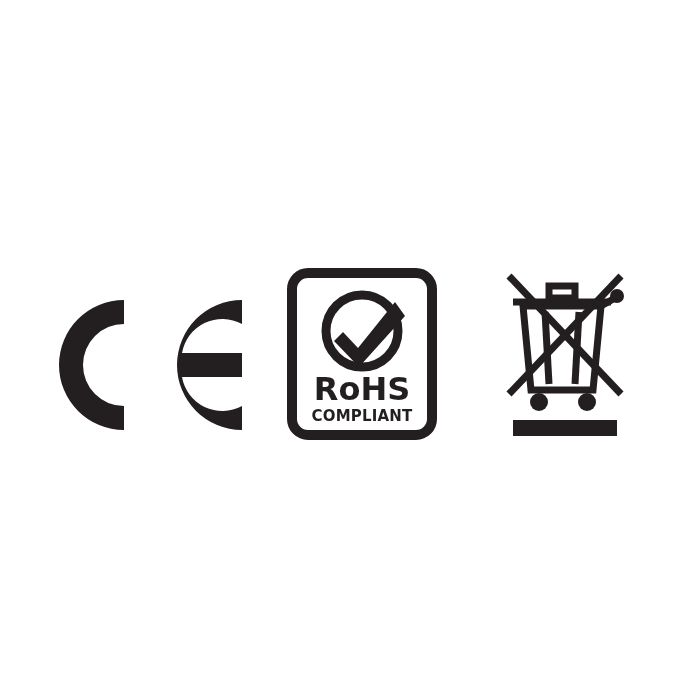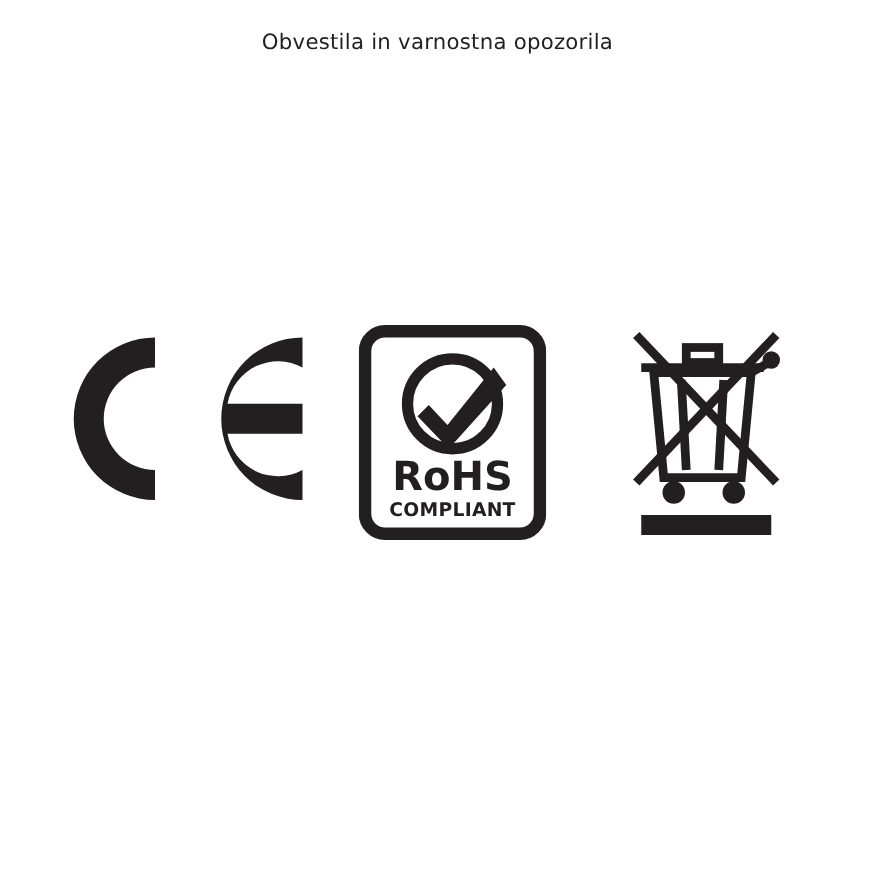--- a/index.html
+++ b/index.html
@@ -39,36 +39,35 @@
     width: 700px;
     height: 190px;
     display: flex;
     flex-direction: row;
     align-items: center;
     justify-content: center;
     gap: 0px;
   }
   .sym {
     display: flex;
-    align-items: flex-start;
+    align-items: flex-end;
     justify-content: center;
   }
   .sym-ce { width: 205px; height: 180px; }
   .sym-rohs { width: 170px; height: 180px; }
   .sym-weee { width: 170px; height: 180px; }
   .spacer-a { width: 22px; }
   .spacer-b { width: 34px; }
   svg { display: block; }
 </style>
 </head>
 <body>
 
 <div class="page">
 
-  <div class="page-title">Obvestila in varnostna opozorila</div>
 
   <div class="symbol-row">
 
     <div class="sym sym-ce">
       <span>
         <svg width="200" height="150" viewBox="0 0 200 150" aria-hidden="true">
 
           <path d="M72 10
                    A 65 65 0 1 0 72 140
                    L 72 116

